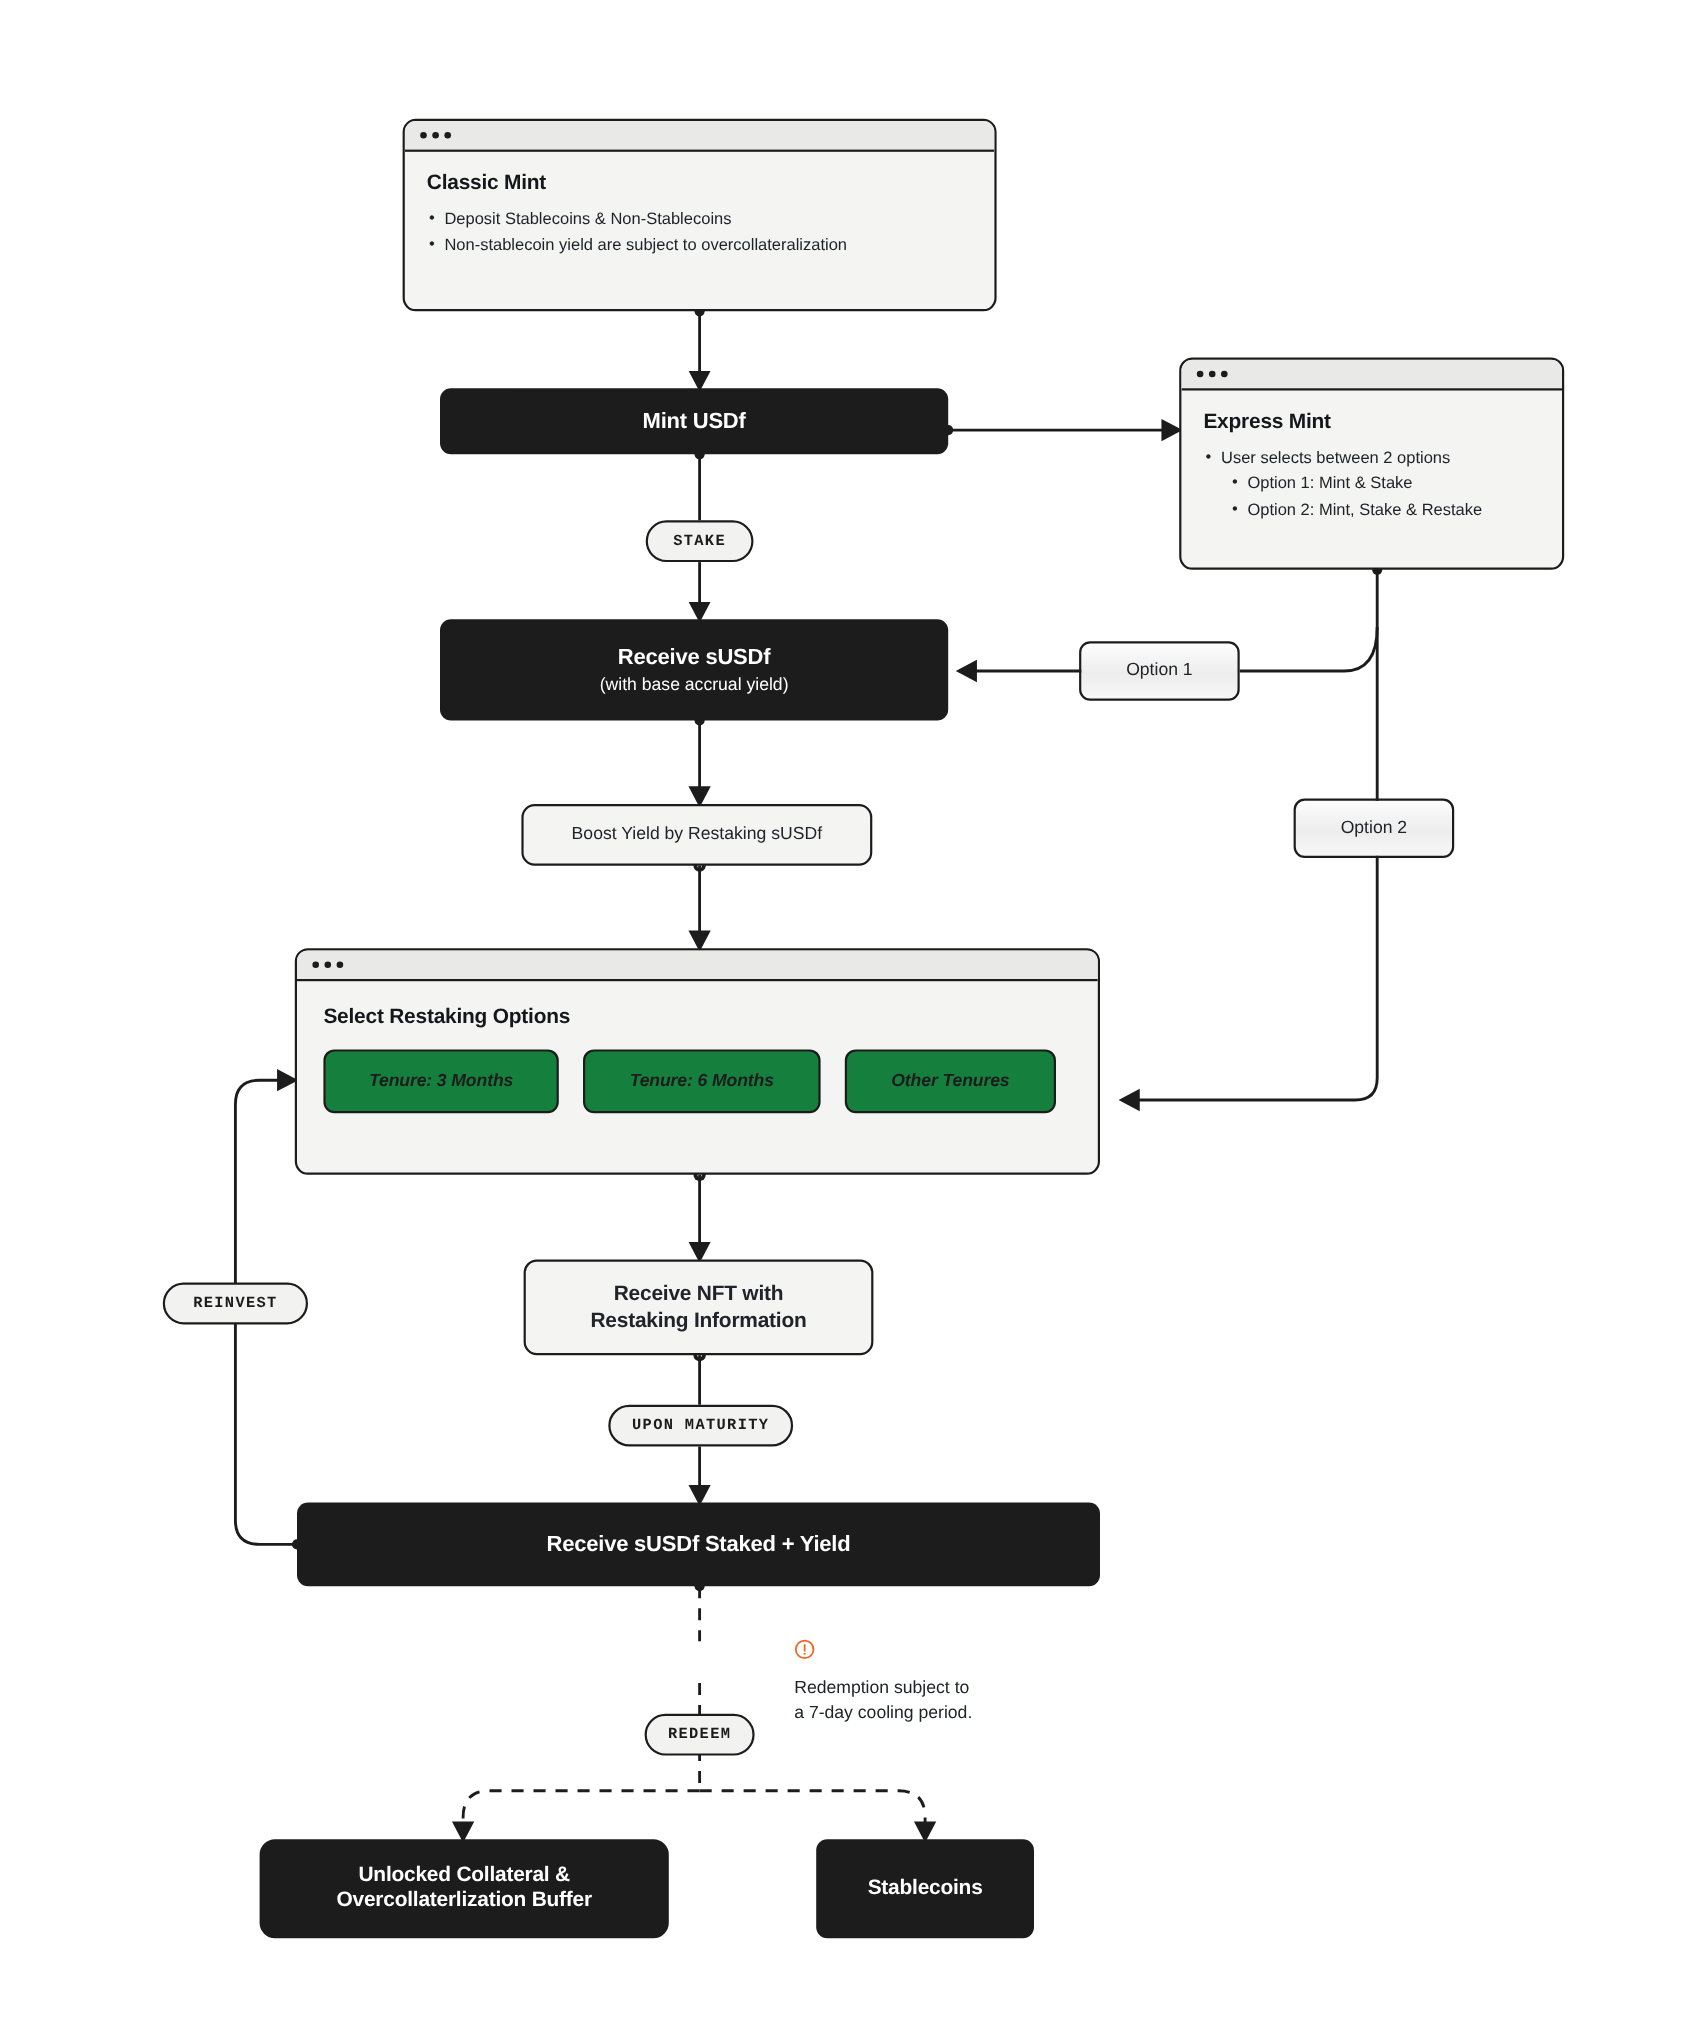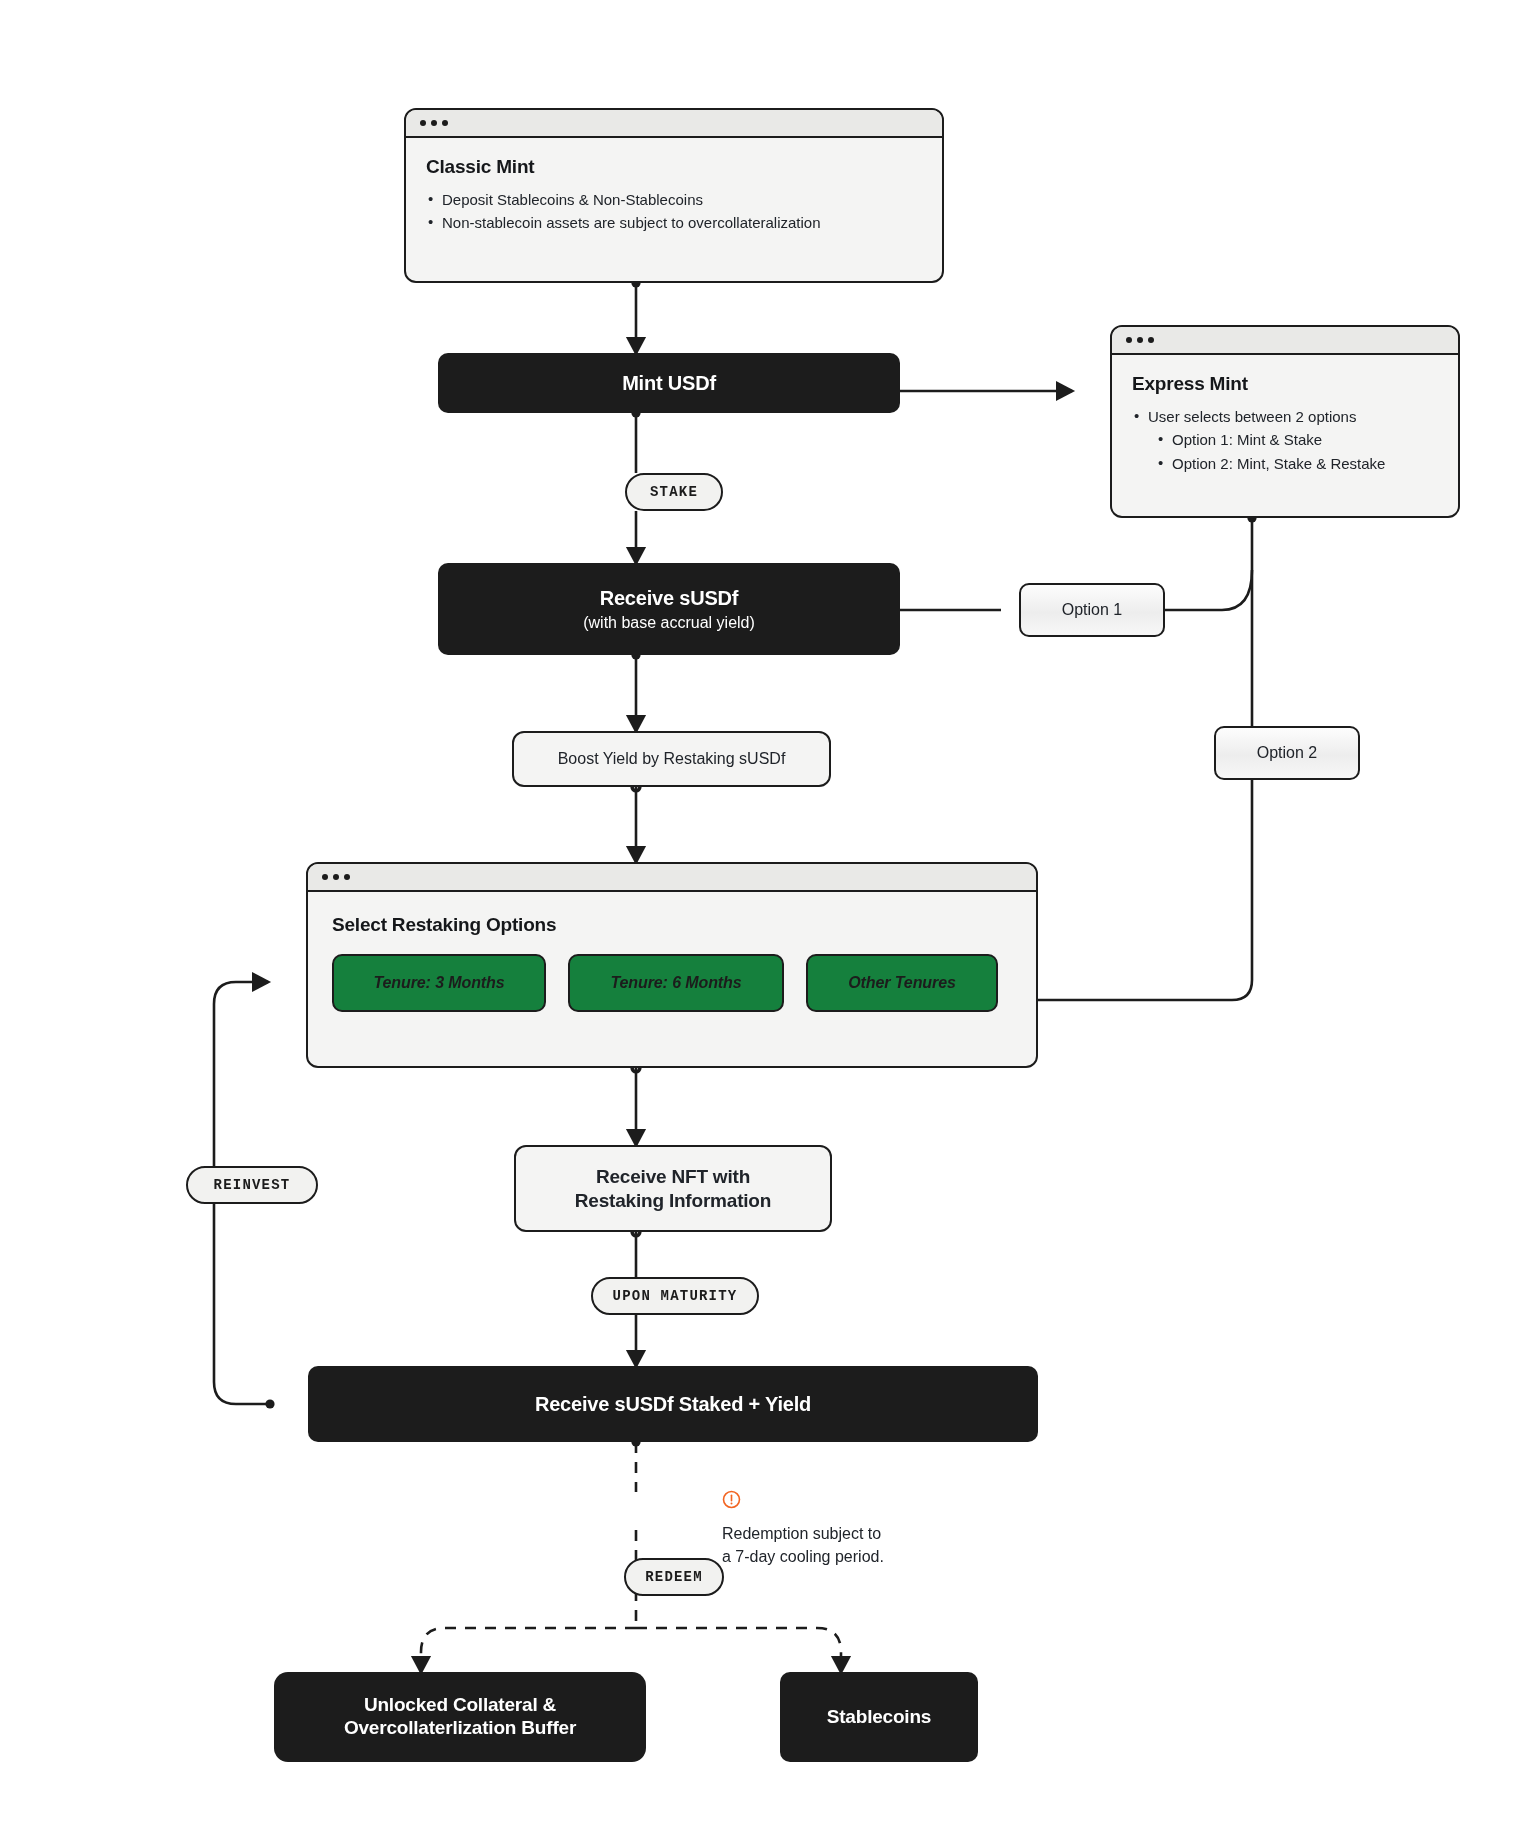--- a/index.html
+++ b/index.html
@@ -7,21 +7,21 @@
     width:1536px;height:1848px;
     font-family:"Liberation Sans", sans-serif;
     color:#1c1c1c;
     position:relative;
     overflow:hidden;
   }
   #stage{position:absolute;left:0;top:0;width:1536px;height:1848px;}
   svg.wires{position:absolute;left:0;top:0;width:1536px;height:1848px;overflow:visible;}
 
   
-  .node{position:absolute;box-sizing:border-box;margin-left:38px;}
+  .node{position:absolute;box-sizing:border-box;}
 
   
   .win{
     background:#f4f4f3;
     border:2.2px solid #1c1c1c;
     border-radius:12px;
     overflow:hidden;
     display:flex;flex-direction:column;
   }
   .win-bar{
@@ -162,21 +162,21 @@
       <span class="dots">
           <i></i>
           <i></i>
           <i></i>
         </span>
     </div>
     <div class="win-body">
       <div class="win-title">Classic Mint</div>
       <ul class="bullets">
         <li>Deposit Stablecoins &amp; Non-Stablecoins</li>
-        <li>Non-stablecoin assets are subject to overcollateralization</li>
+        <li>Non-stablecoin yield are subject to overcollateralization</li>
       </ul>
     </div>
   </div>
 
   <div class="node win" style="left:1072px;top:325px;width:350px;height:193px;">
     <div class="win-bar">
       <span class="dots">
           <i></i>
           <i></i>
           <i></i>

